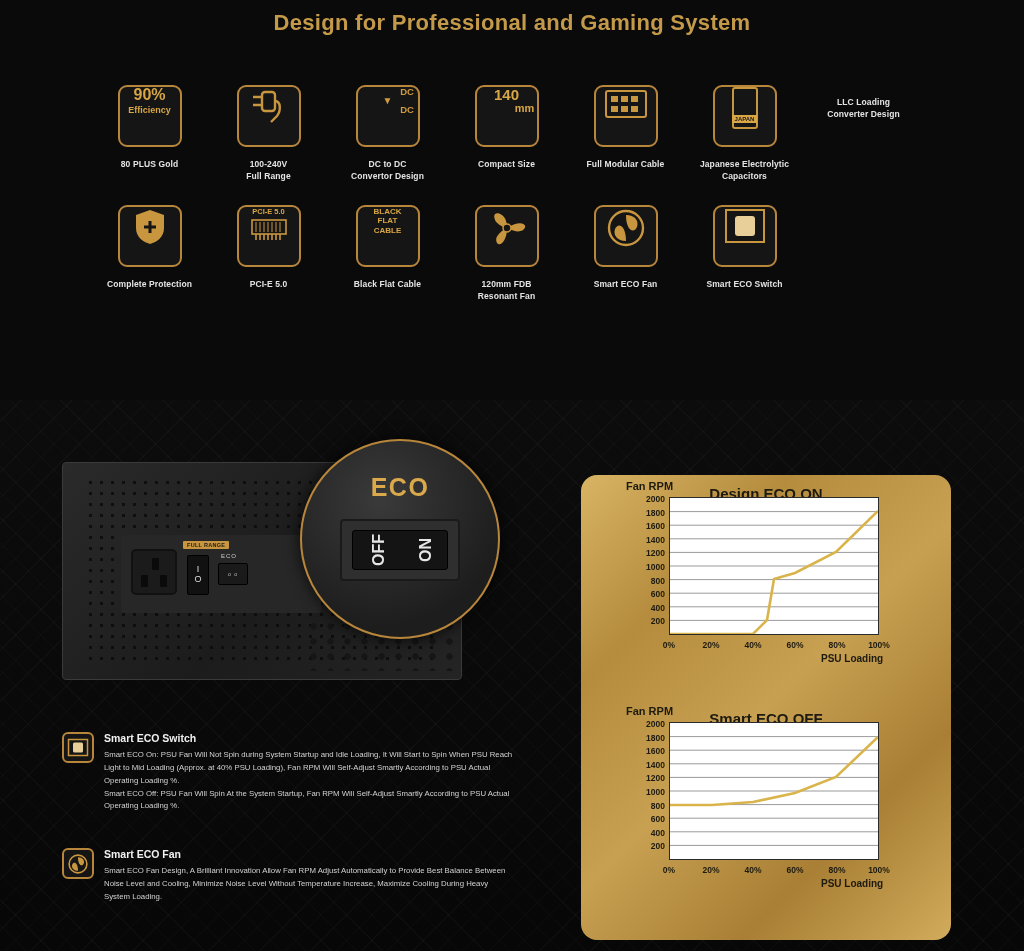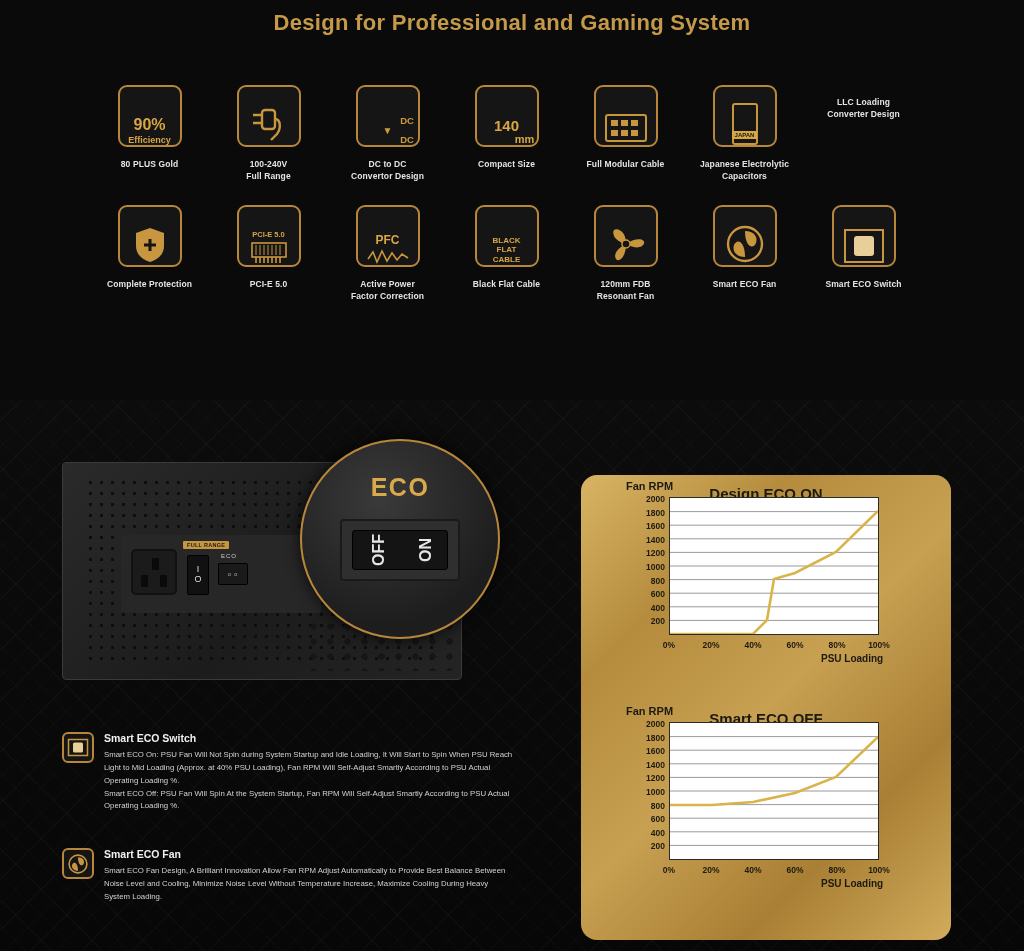--- a/index.html
+++ b/index.html
@@ -46,21 +46,21 @@
     margin-bottom: 22px;
   }
   .feature-icon {
     width: 64px;
     height: 62px;
     border: 2px solid #b8863b;
     border-radius: 9px;
     background: #151515;
     display: flex;
     align-items: center;
-    justify-content: flex-end;
+    justify-content: flex-start;
     flex-direction: column;
     color: #c8963f;
     overflow: hidden;
   }
   .feature-label {
     margin-top: 11px;
     font-size: 8.5px;
     color: #e4e4e4;
     text-align: center;
     line-height: 1.45;
@@ -294,30 +294,20 @@
         <div class="ic-pcie">PCI-E 5.0</div>
         <svg width="44" height="24" viewBox="0 0 44 24" style="margin-top:2px">
           <rect x="5" y="2" width="34" height="14" fill="none" stroke="#c8963f" stroke-width="1.6"></rect>
           <path d="M9 16 V22 M13 16 V22 M17 16 V22 M21 16 V22 M25 16 V22 M29 16 V22 M33 16 V22" stroke="#c8963f" stroke-width="1.6"></path>
           <path d="M9 4 V14 M13 4 V14 M17 4 V14 M21 4 V14 M25 4 V14 M29 4 V14 M33 4 V14" stroke="#c8963f" stroke-width="1"></path>
         </svg>
       </div>
       <div class="feature-label">PCI-E 5.0</div>
     </div>
 
-    <div class="feature">
-      <div class="feature-icon">
-        <div class="ic-pfc">PFC</div>
-        <svg width="46" height="18" viewBox="0 0 46 18">
-          <polyline points="3,12 8,5 12,15 17,4 22,14 27,6 32,13 37,7 43,11" fill="none" stroke="#c8963f" stroke-width="1.6"></polyline>
-        </svg>
-      </div>
-      <div class="feature-label" style="white-space:pre-line">Active Power
-Factor Correction</div>
-    </div>
 
     <div class="feature">
       <div class="feature-icon">
         <div class="ic-flat" style="white-space:pre-line">BLACK
 FLAT
 CABLE</div>
       </div>
       <div class="feature-label">Black Flat Cable</div>
     </div>
 

